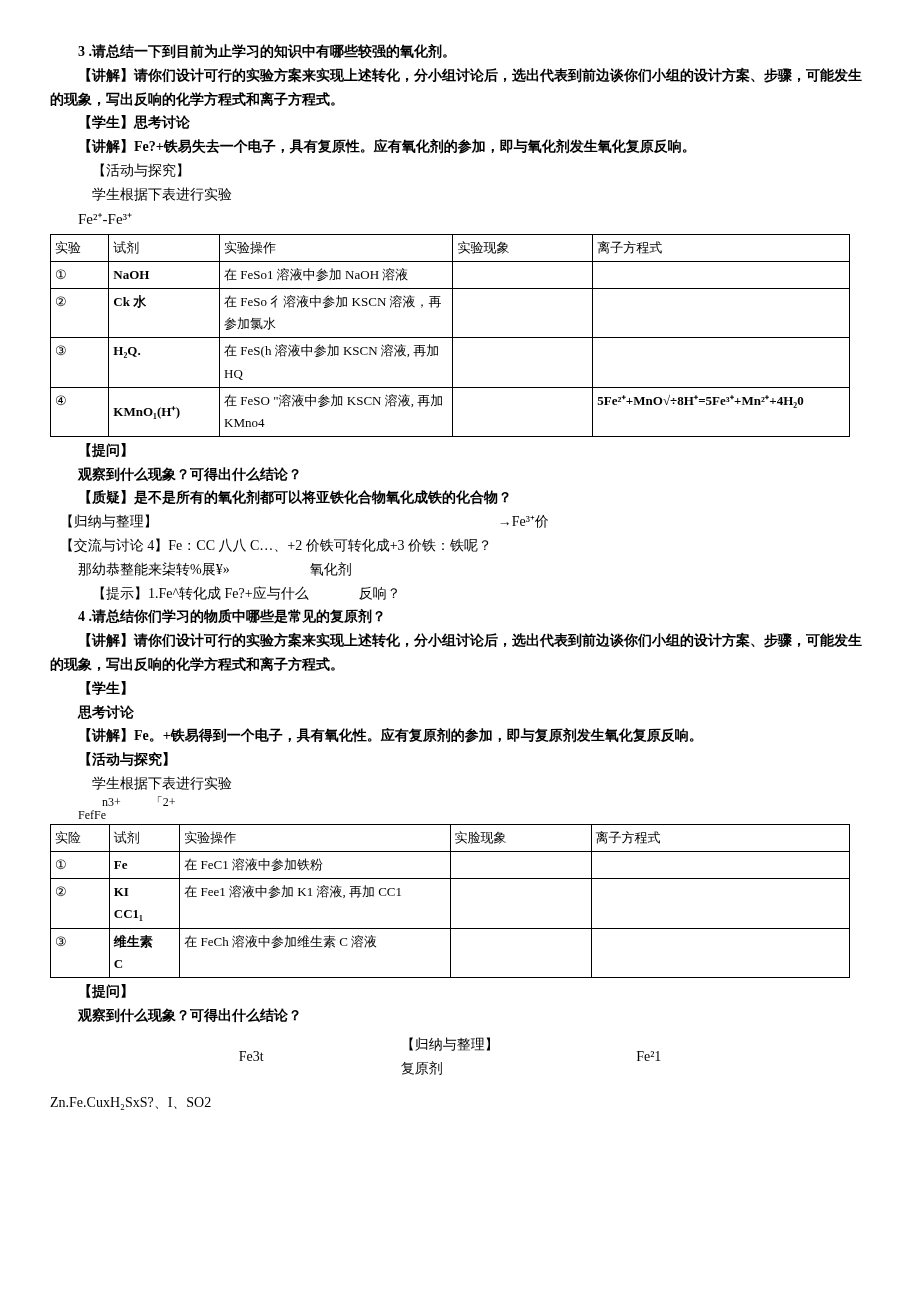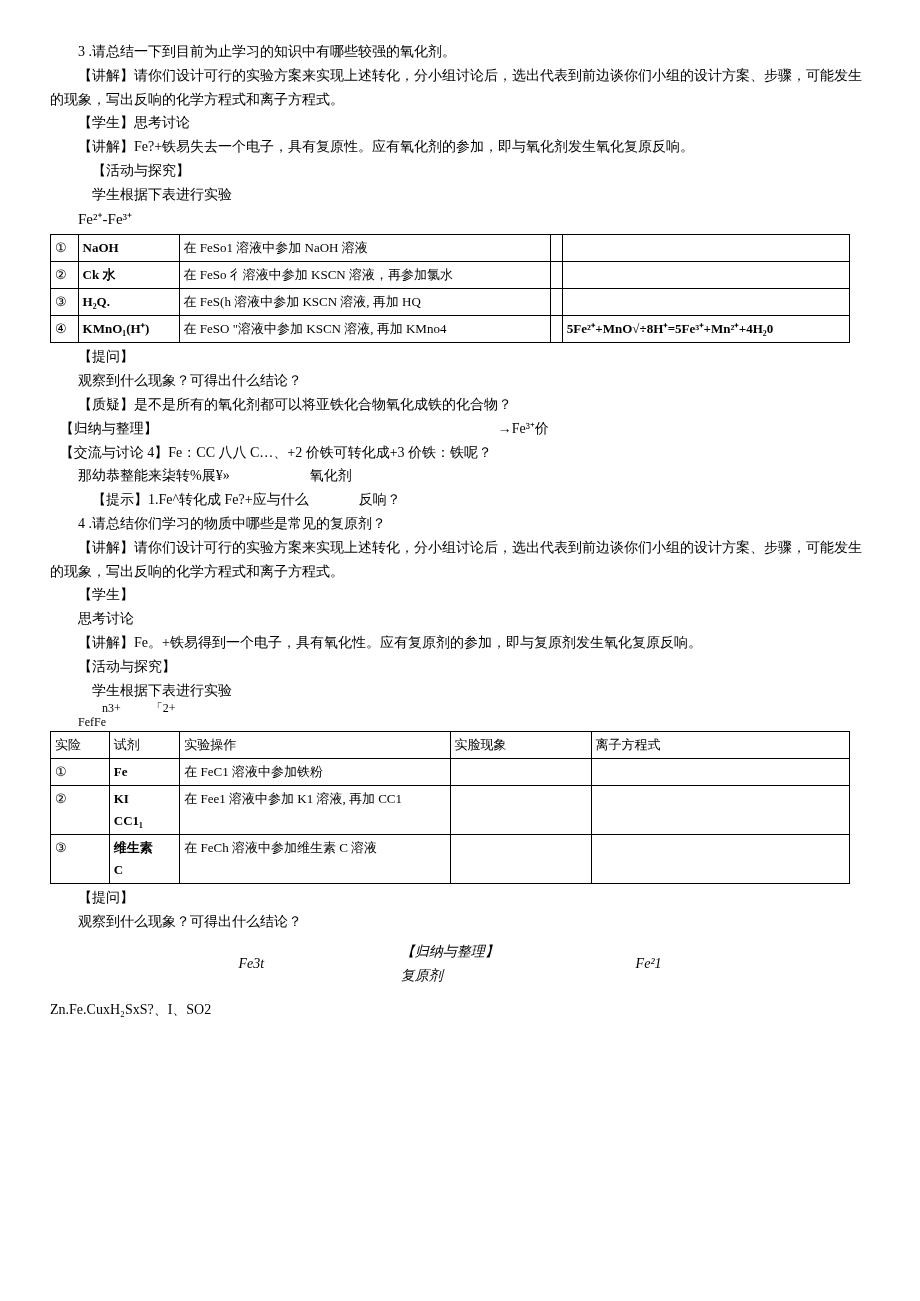--- a/index.html
+++ b/index.html
@@ -7,57 +7,64 @@
     font-family: "SimSun", "宋体", serif;
     font-size: 14px;
     line-height: 1.7;
     color: #000;
     background: #fff;
     margin: 0;
     padding: 40px 50px;
     width: 920px;
   }
   p { margin: 0; }
-  .indent { text-indent: 2em; }
+  .indent { text-indent: 2em; font-weight: bold; }
   .indent2 { text-indent: 3em; }
   table {
     border-collapse: collapse;
     margin: 2px 0 2px 0;
     width: 800px;
     font-size: 13px;
   }
   td, th {
     border: 1px solid #000;
     padding: 2px 4px;
     vertical-align: top;
     text-align: left;
   }
   .col1 { width: 50px; }
   .col2 { width: 95px; }
   .col3 { width: 200px; }
   .col4 { width: 120px; }
   .col5 { width: 220px; }
   .small-note { font-size: 15px; }
-  .center-group { display: flex; justify-content: space-around; align-items: center; margin-top: 6px; font-style: italic;}
+  .center-group { display: flex; justify-content: space-around; align-items: center; margin-top: 6px;}
   .formula { font-family: "Times New Roman", serif; }
   .row-flex { display:flex; align-items:flex-start; }
 </style>
 </head>
 <body>
 
 <p class="indent">3 .请总结一下到目前为止学习的知识中有哪些较强的氧化剂。</p>
 <p class="indent">【讲解】请你们设计可行的实验方案来实现上述转化，分小组讨论后，选出代表到前边谈你们小组的设计方案、步骤，可能发生的现象，写出反响的化学方程式和离子方程式。</p>
 <p class="indent">【学生】思考讨论</p>
 <p class="indent">【讲解】Fe?+铁易失去一个电子，具有复原性。应有氧化剂的参加，即与氧化剂发生氧化复原反响。</p>
 <p class="indent2">【活动与探究】</p>
 <p class="indent2">学生根据下表进行实验</p>
 <p class="small-note formula" style="margin-left:28px;">Fe²⁺-Fe³⁺</p>
 
 <table>
   <tbody>
+      <tr>
+    <td class="col1">实验</td>
+    <td class="col2">试剂</td>
+    <td class="col3">实验操作</td>
+    <td class="col4">实验现象</td>
+    <td class="col5">离子方程式</td>
+  </tr>
   <tr>
     <td>①</td>
     <td><b>NaOH</b></td>
     <td>在 FeSo1 溶液中参加 NaOH 溶液</td>
     <td></td>
     <td></td>
   </tr>
   <tr>
     <td>②</td>
     <td><b>Ck 水</b></td>

